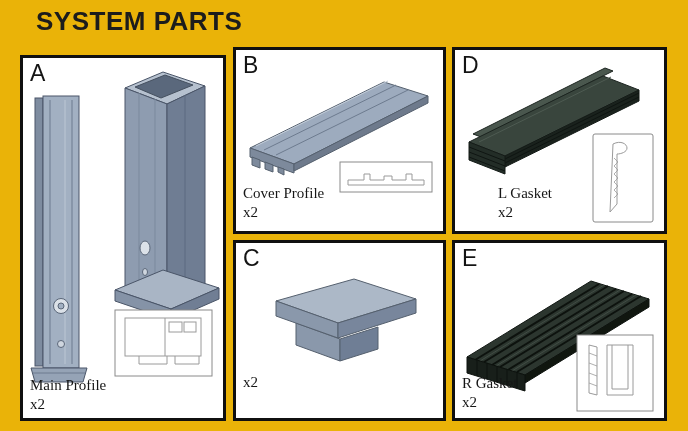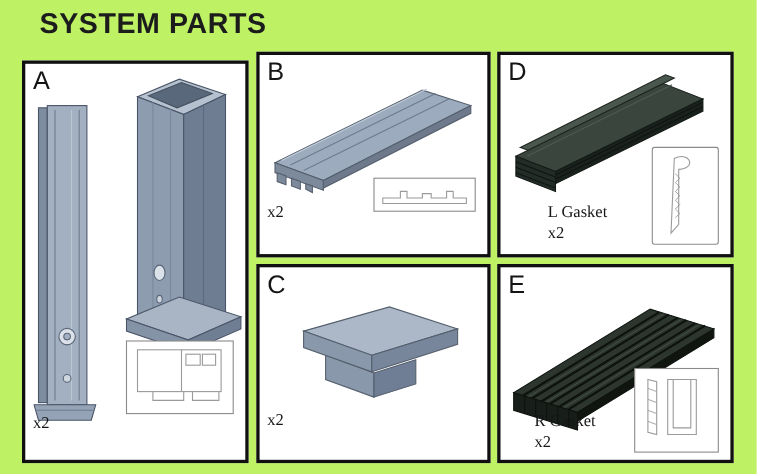--- a/index.html
+++ b/index.html
@@ -1,34 +1,34 @@
 <!DOCTYPE html>
 <html><head>
 <meta charset="utf-8">
 <style>
   html,body{margin:0;padding:0;background:#ffffff;}
-  .canvas{position:relative;width:688px;height:431px;background:#bef264;
+  .canvas{position:relative;width:688px;height:431px;background:#eab308;
           font-family:"Liberation Sans",sans-serif;overflow:hidden;}
   .title{position:absolute;left:36px;top:6px;margin:0;font-size:26px;font-weight:700;
          letter-spacing:.5px;color:#1c1c1c;}
   .panel{position:absolute;background:#ffffff;border:3px solid #101010;box-sizing:border-box;}
   #panel-a{left:20px;top:55px;width:206px;height:366px;}
   #panel-b{left:233px;top:47px;width:213px;height:187px;}
   #panel-c{left:233px;top:240px;width:213px;height:181px;}
   #panel-d{left:452px;top:47px;width:215px;height:187px;}
   #panel-e{left:452px;top:240px;width:215px;height:181px;}
   .letter{position:absolute;left:7px;top:2px;font-size:23px;color:#141414;}
   .illustration{position:absolute;left:0;top:0;display:block;}
   .caption{position:absolute;left:7px;font-family:"Liberation Serif",serif;
            font-size:15px;color:#161616;line-height:19px;white-space:nowrap;}
   #panel-a .caption{top:318px;}
   #panel-b .caption{top:134px;}
   #panel-c .caption{top:130px;}
   #panel-d .caption{top:134px;margin-left:36px;}
-  #panel-e .caption{top:131px;margin-left:24px;}
+  #panel-e .caption{top:131px;}
 </style>
 </head>
 <body>
 
 <div class="canvas">
 
   <h1 class="title">SYSTEM PARTS</h1>
 
   <section class="panel" id="panel-a">
     <span class="letter">A</span>
@@ -66,20 +66,21 @@
         <rect x="92" y="252" width="97" height="66" fill="#ffffff" stroke="#8a8a8a"></rect>
         <rect x="102" y="260" width="76" height="38" fill="none" stroke="#9a9a9a"></rect>
         <line x1="142" y1="260" x2="142" y2="298" stroke="#9a9a9a"></line>
         <rect x="146" y="264" width="13" height="10" fill="none" stroke="#9a9a9a"></rect>
         <rect x="161" y="264" width="12" height="10" fill="none" stroke="#9a9a9a"></rect>
         <path d="M116,298 v8 h28 v-8" fill="none" stroke="#9a9a9a"></path>
         <path d="M152,298 v8 h24 v-8" fill="none" stroke="#9a9a9a"></path>
       </g>
     </svg>
     <div class="caption">
+      <div>Main Profile</div>
       <div>x2</div>
     </div>
   </section>
 
   <section class="panel" id="panel-b">
     <span class="letter">B</span>
     <svg class="illustration" width="207" height="181" viewBox="0 0 207 181">
       <g>
         <polygon points="14,98 148,32 192,46 58,114" fill="#9dabbe" stroke="#55606e"></polygon>
         <line x1="20" y1="96" x2="152" y2="31" stroke="#c3cdd9"></line>
@@ -90,20 +91,21 @@
         <polygon points="16,107 24,110 24,118 16,115" fill="#7d8a9c" stroke="#55606e"></polygon>
         <polygon points="29,112 37,115 37,122 29,119" fill="#7d8a9c" stroke="#55606e"></polygon>
         <polygon points="42,117 48,119 48,125 42,122" fill="#7d8a9c" stroke="#55606e"></polygon>
       </g>
       <g>
         <rect x="104" y="112" width="92" height="30" fill="#ffffff" stroke="#8a8a8a"></rect>
         <path d="M112,130 h16 v-6 h6 v6 h14 v-4 h8 v4 h14 v-6 h6 v6 h12 v5 h-76 z" fill="none" stroke="#9a9a9a"></path>
       </g>
     </svg>
     <div class="caption">
+      <div>Cover Profile</div>
       <div>x2</div>
     </div>
   </section>
 
   <section class="panel" id="panel-c">
     <span class="letter">C</span>
     <svg class="illustration" width="207" height="175" viewBox="0 0 207 175">
       <g>
 
         <polygon points="60,80 104,96 104,118 60,102" fill="#8a98ab" stroke="#55606e"></polygon>

